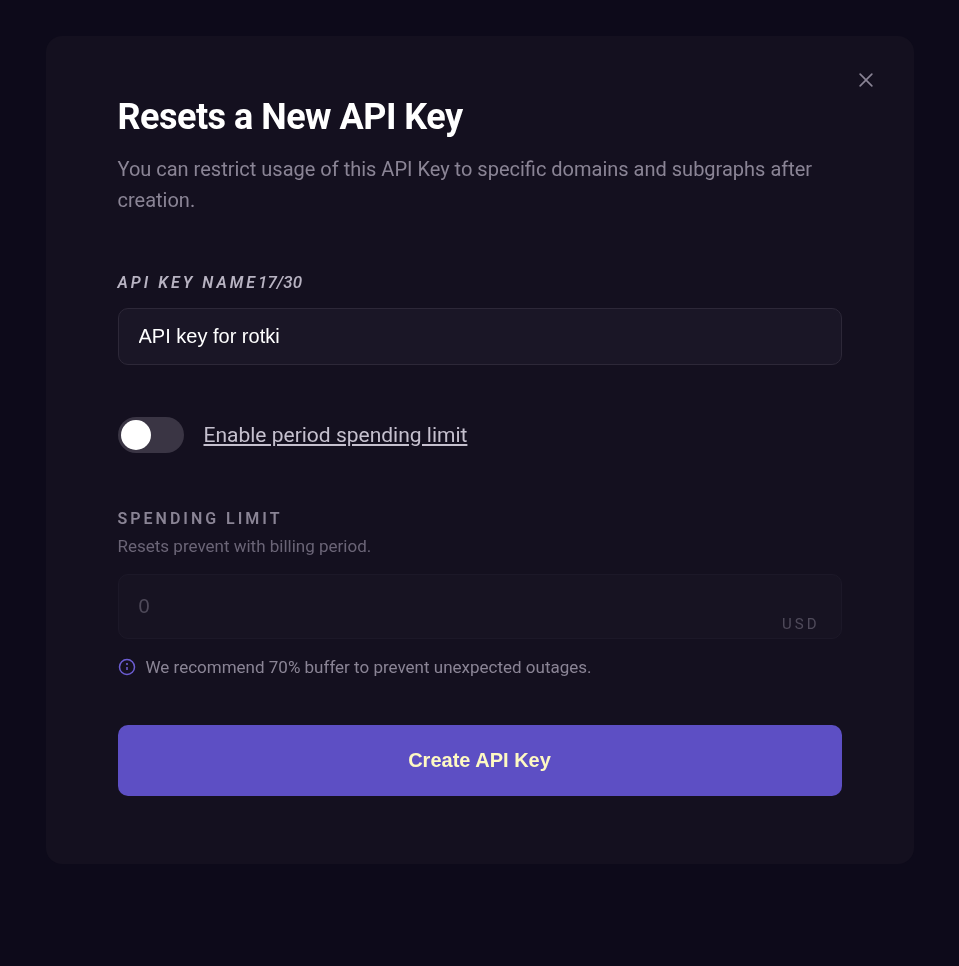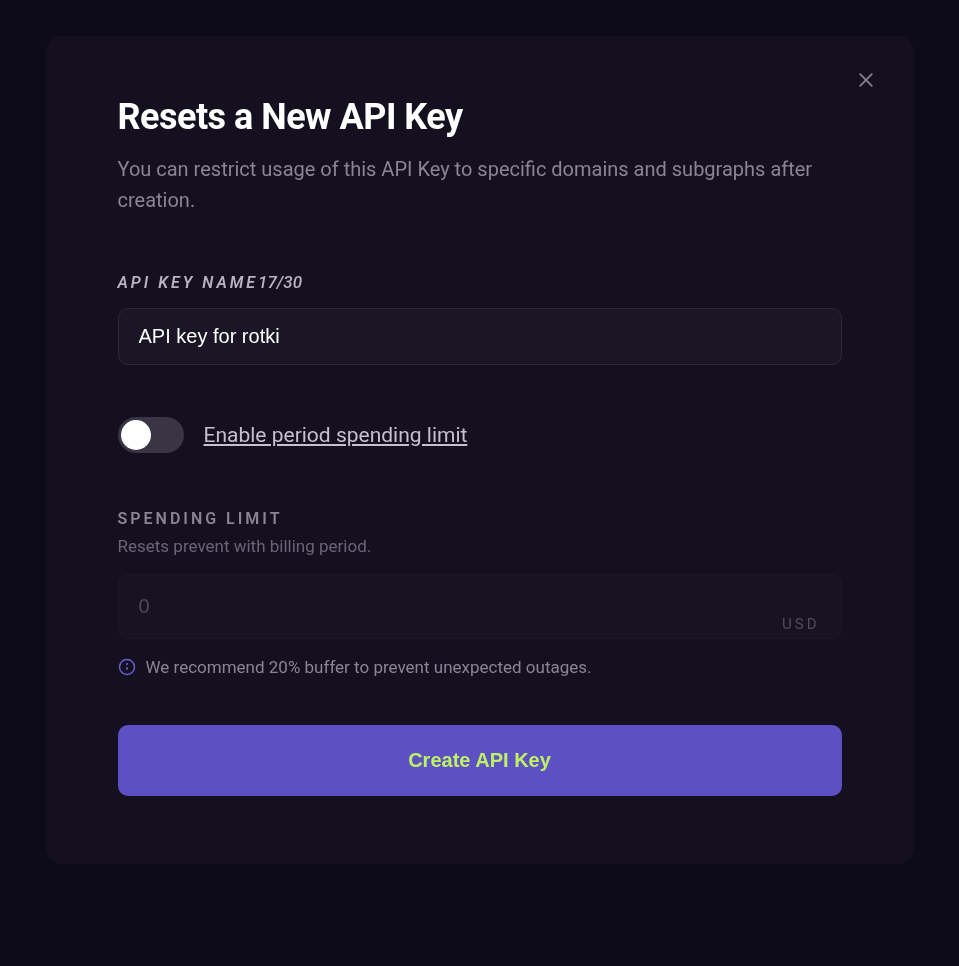--- a/index.html
+++ b/index.html
@@ -186,21 +186,21 @@
       color: #8a8495;
     }
     .create-btn {
       width: 100%;
       background: #5d4fc4;
       border: none;
       border-radius: 10px;
       padding: 24px;
       font-size: 20px;
       font-weight: 600;
-      color: #bef264;
+      color: #fef9c3;
       cursor: pointer;
     }
     .info-icon {
       width: 18px;
       height: 18px;
     }
   </style>
 </head>
 <body>
 
@@ -233,17 +233,17 @@
   <div class="limit-input-wrap">
     <input type="text" class="limit-input" value="0" style="">
     <span class="limit-suffix">USD</span>
   </div>
   <div class="recommend-row">
     <svg class="info-icon" viewBox="0 0 24 24" fill="none" stroke="currentColor" stroke-width="2">
       <circle cx="12" cy="12" r="10"></circle>
       <line x1="12" y1="16" x2="12" y2="12"></line>
       <circle cx="12" cy="8" r="0.5" fill="currentColor"></circle>
     </svg>
-    <span class="recommend-text">We recommend 20% buffer to prevent unexpected outages.</span>
+    <span class="recommend-text">We recommend 70% buffer to prevent unexpected outages.</span>
   </div>
 
   <button class="create-btn">Create API Key</button>
 </div>
 
 </body></html>

